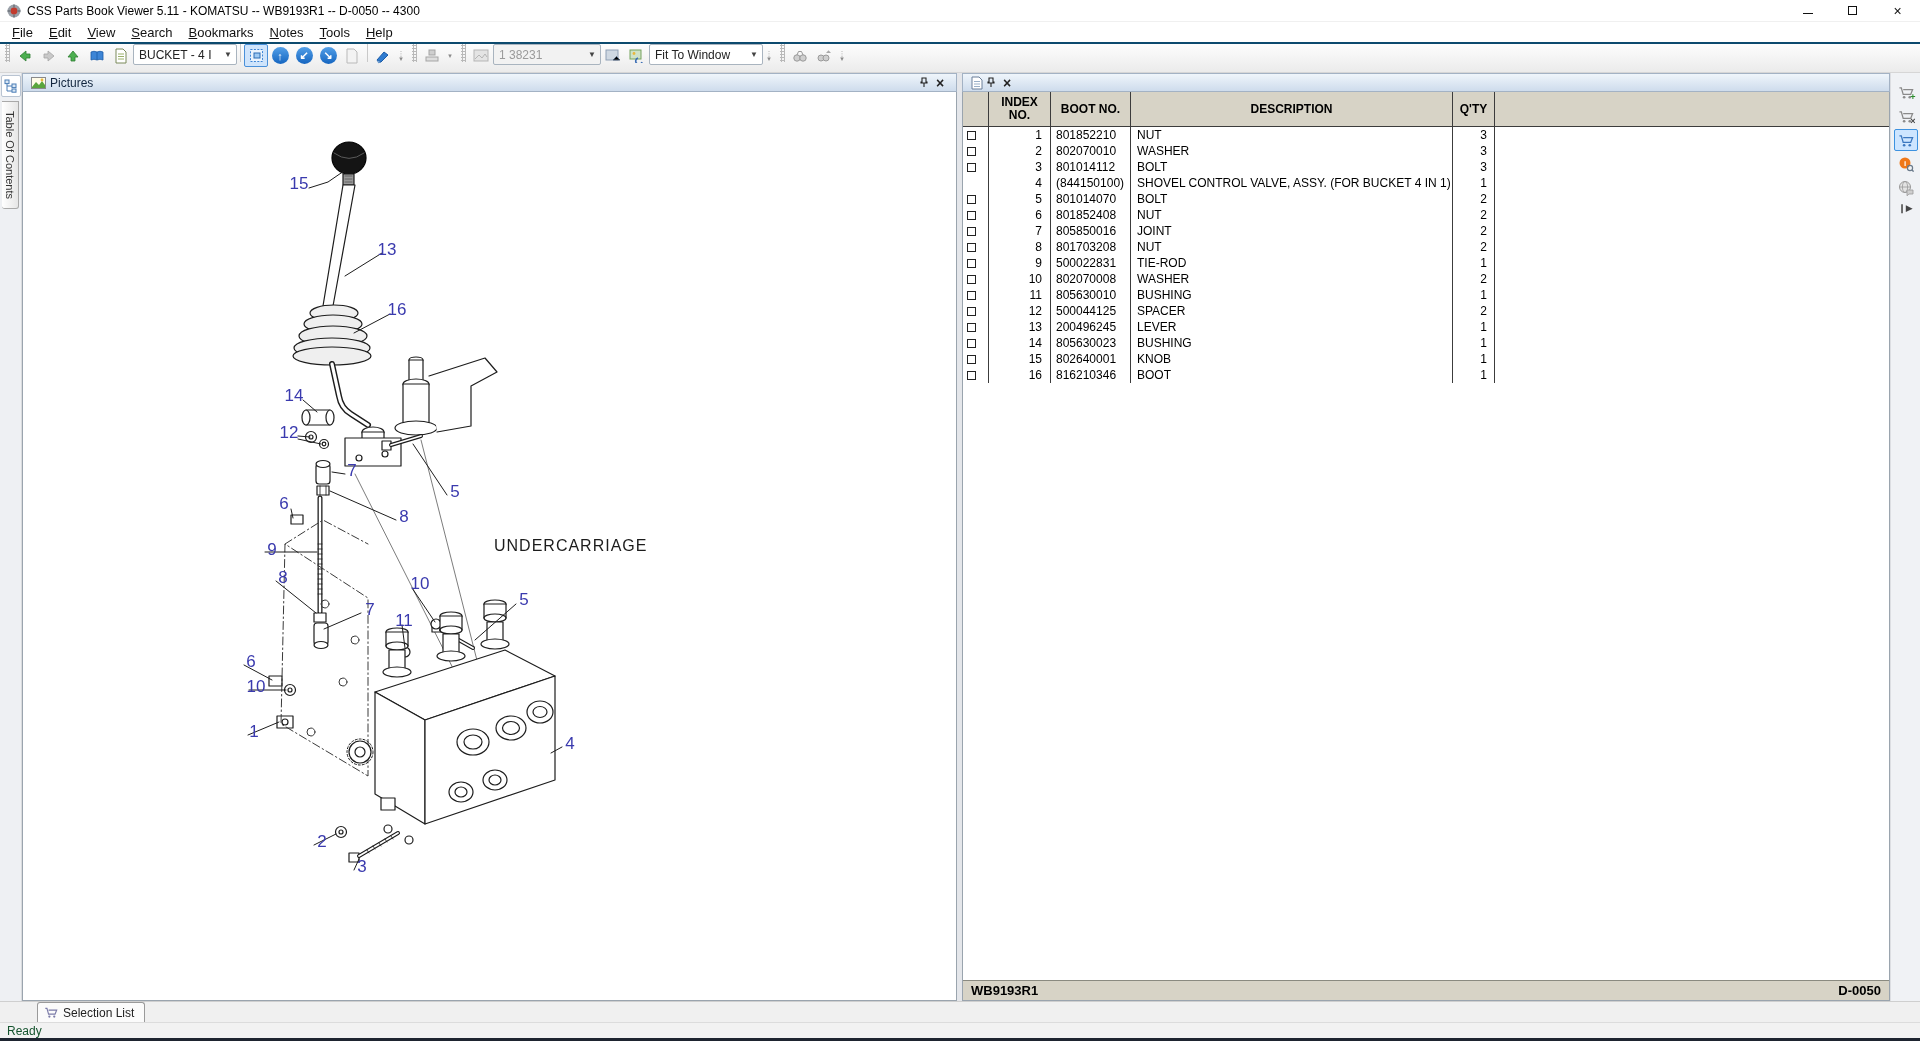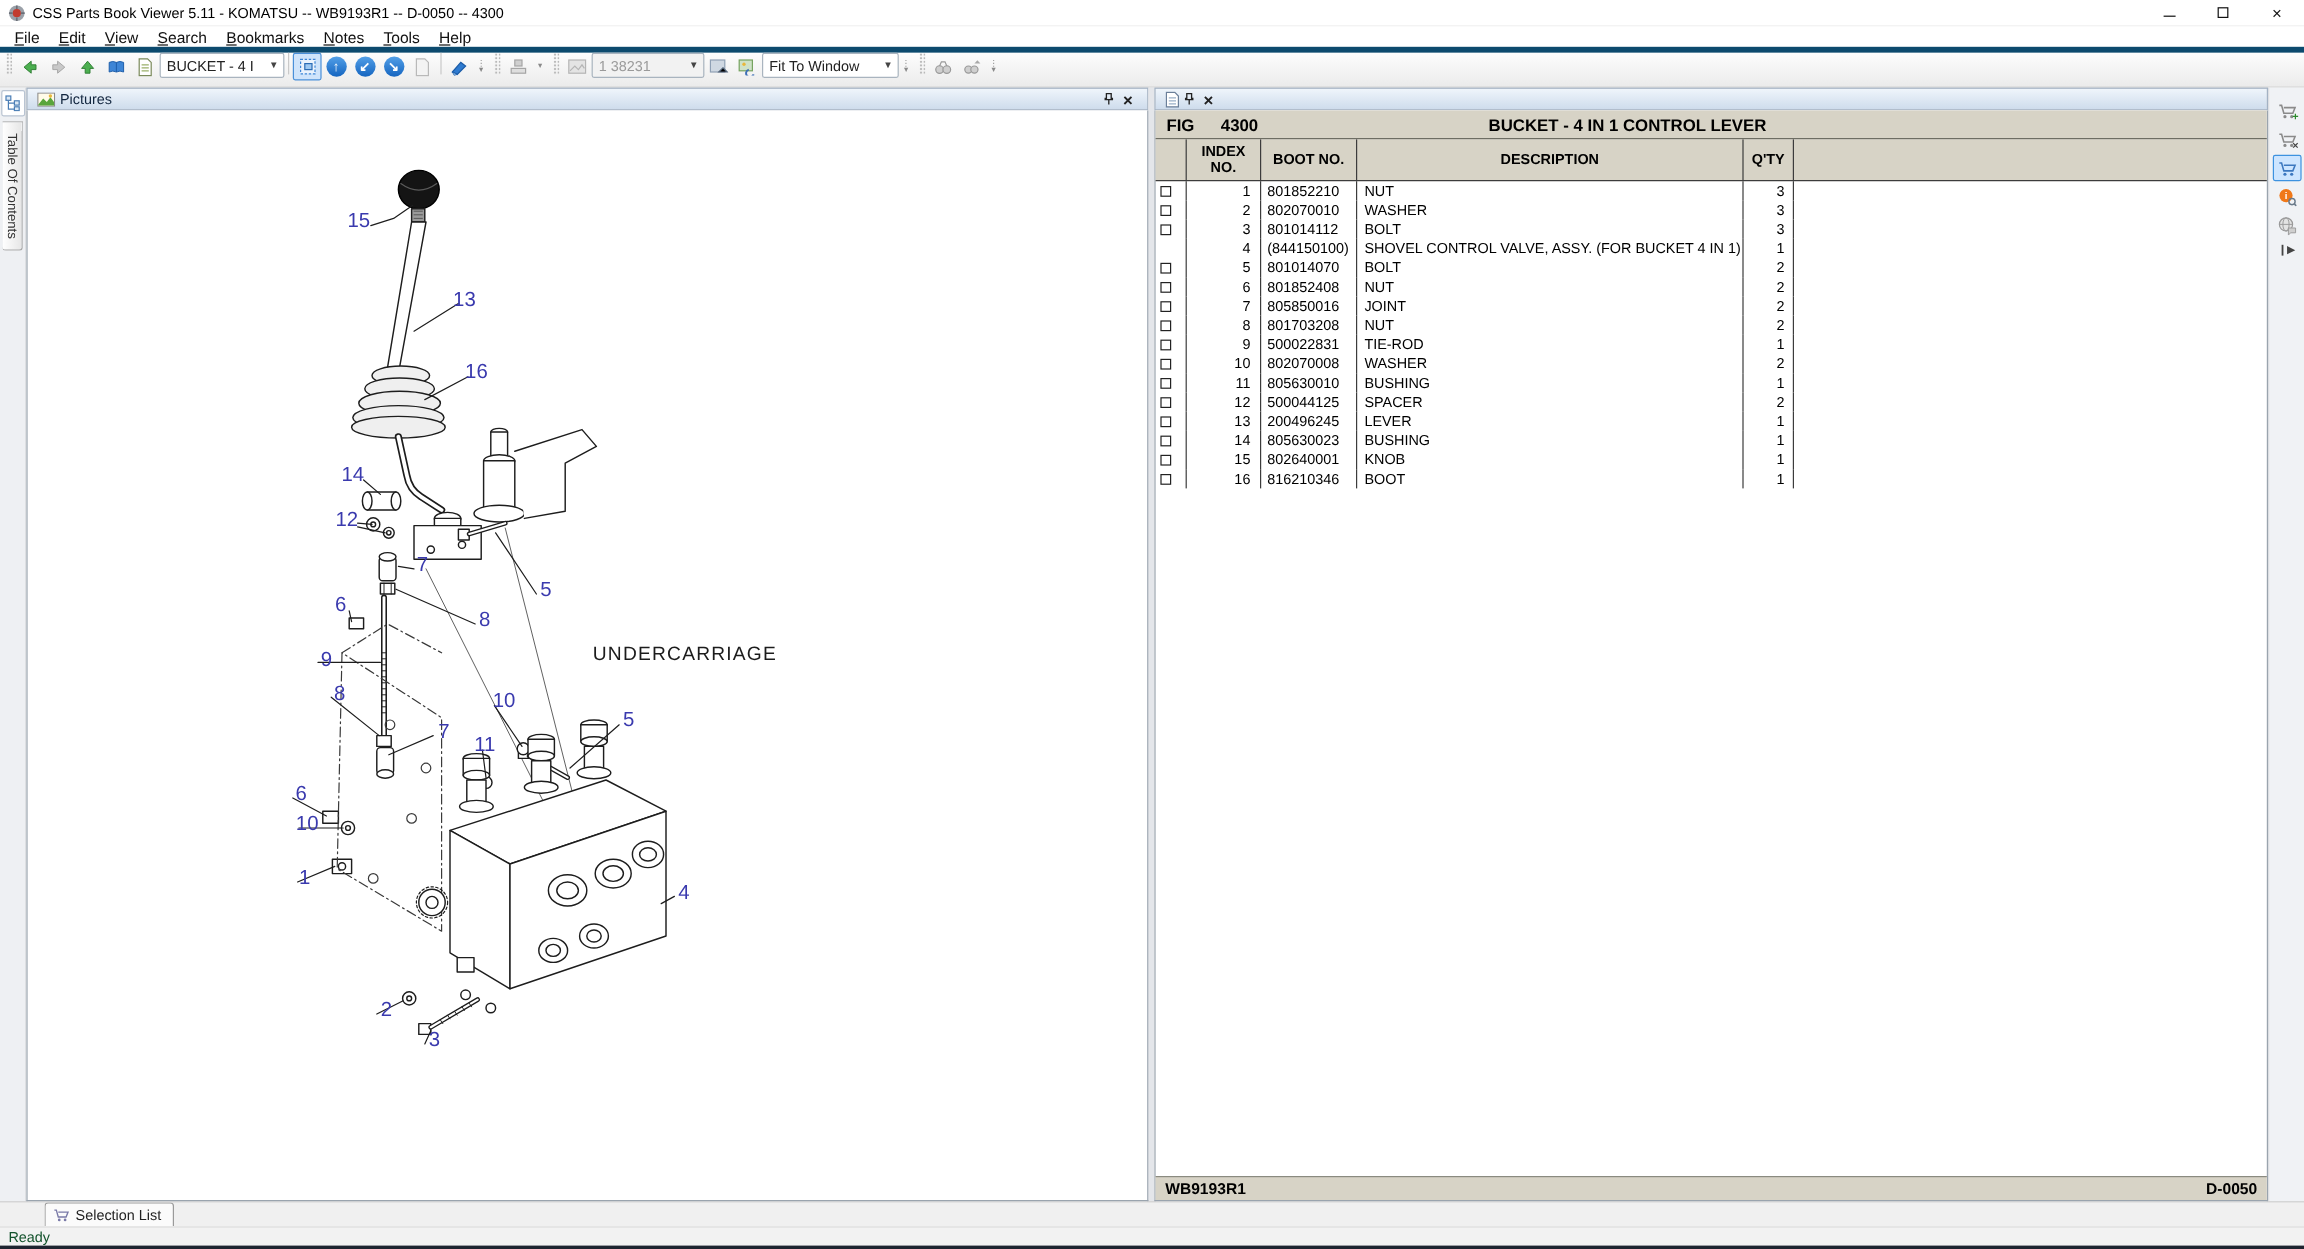--- a/index.html
+++ b/index.html
@@ -11,21 +11,21 @@
   .titlebar { height:22px; background:#ffffff; display:flex; align-items:center; border-bottom:1px solid #f0f0f0; }
   .app-icon { width:16px; height:16px; margin:0 5px 0 6px; }
   .title-text { font-size:12px; color:#000; flex:1; white-space:nowrap; }
   .win-controls { display:flex; height:100%; }
   .win-btn { width:45px; height:100%; display:flex; align-items:center; justify-content:center; color:#111; }
   .glyph-min { width:10px; border-bottom:1px solid #111; height:1px; margin-top:6px; }
   .glyph-max { width:9px; height:9px; border:1px solid #111; }
   .glyph-close { font-size:14px; line-height:10px; }
 
   
-  .menubar { height:22px; background:#ffffff; display:flex; padding-left:4px; border-bottom:5px solid #0c4a6e; }
+  .menubar { height:22px; background:#ffffff; display:flex; align-items:center; padding-left:4px; border-bottom:2px solid #0c4a6e; }
   .menu-item { font-size:13px; color:#111; padding:2px 8px; cursor:default; }
   .menu-item::first-letter { text-decoration:underline; }
 
   
   .toolbar { height:29px; background:linear-gradient(#fdfdfd,#ebebeb); border-bottom:1px solid #d6d6d6; display:flex; align-items:center; padding-left:2px; }
   .tgroup { display:flex; align-items:flex-start; height:100%; padding:0 2px; }
   .grip { width:5px; height:18px; margin:0 3px 0 1px;
     background-image:radial-gradient(circle, #b9b9b9 1px, transparent 1.2px); background-size:3px 3px; }
   .tbtn { width:24px; height:23px; display:flex; align-items:center; justify-content:center; border:1px solid transparent; border-radius:2px; }
   .tbtn.active { background:#cfe4fb; border-color:#4a90d9; }
@@ -208,21 +208,21 @@
         </span>
     </div>
     <div class="tgroup">
       <span class="grip"></span>
       <div class="tbtn">
         <svg width="16" height="13" viewBox="0 0 16 13">
             <rect x="1" y="1" width="14" height="11" fill="#e4e4e4" stroke="#b5b5b5"></rect>
             <path d="M2 10 L6 6 L9 9 L12 5 L14 8" fill="none" stroke="#b5b5b5"></path>
           </svg>
       </div>
-      <div class="combo disabled" style="width:94px">
+      <div class="combo disabled" style="width:108px">
         <span>1 38231</span>
         <span class="carrow">▼</span>
       </div>
       <div class="tbtn">
         <svg width="16" height="13" viewBox="0 0 16 13">
             <rect x="1" y="1" width="12" height="10" fill="#cfd8e2" stroke="#8fa0b5"></rect>
             <path d="M8 11 L15 11 L11.5 7.5 Z" fill="#5c7folk" stroke="#54657a"></path>
           </svg>
       </div>
       <div class="tbtn">
@@ -483,25 +483,20 @@
             <path d="M3 5.5h6M3 8h6M3 10.5h6" stroke="#9ab0c8" stroke-width="1"></path>
           </svg>
         <div class="ph-btn">
           <svg width="10" height="11" viewBox="0 0 10 11">
               <path d="M3 1 H7 V5 H8 V6 H2 V5 H3 Z M5 6 V10" fill="none" stroke="#222" stroke-width="1.1"></path>
             </svg>
         </div>
         <div class="ph-btn ph-close">×</div>
       </div>
       <div class="parts-content">
-        <div class="fig-row">
-          <span class="fig-label">FIG</span>
-          <span class="fig-no">4300</span>
-          <span class="fig-title">BUCKET - 4 IN 1 CONTROL LEVER</span>
-        </div>
         <div class="thead">
           <div class="hc"></div>
           <div class="hc">
             <span>INDEX</span>
               <span>NO.</span>
           </div>
           <div class="hc">BOOT NO.</div>
           <div class="hc">DESCRIPTION</div>
           <div class="hc">Q'TY</div>
           <div class="hc"></div>

